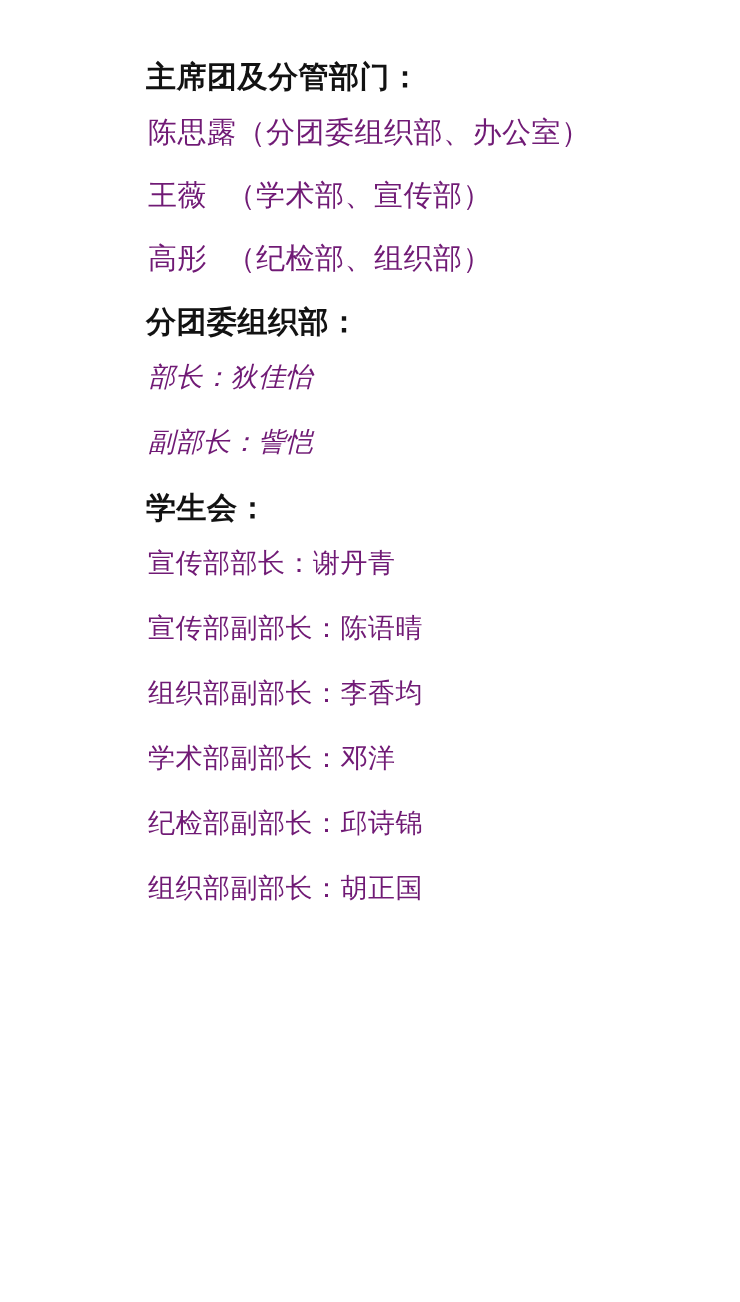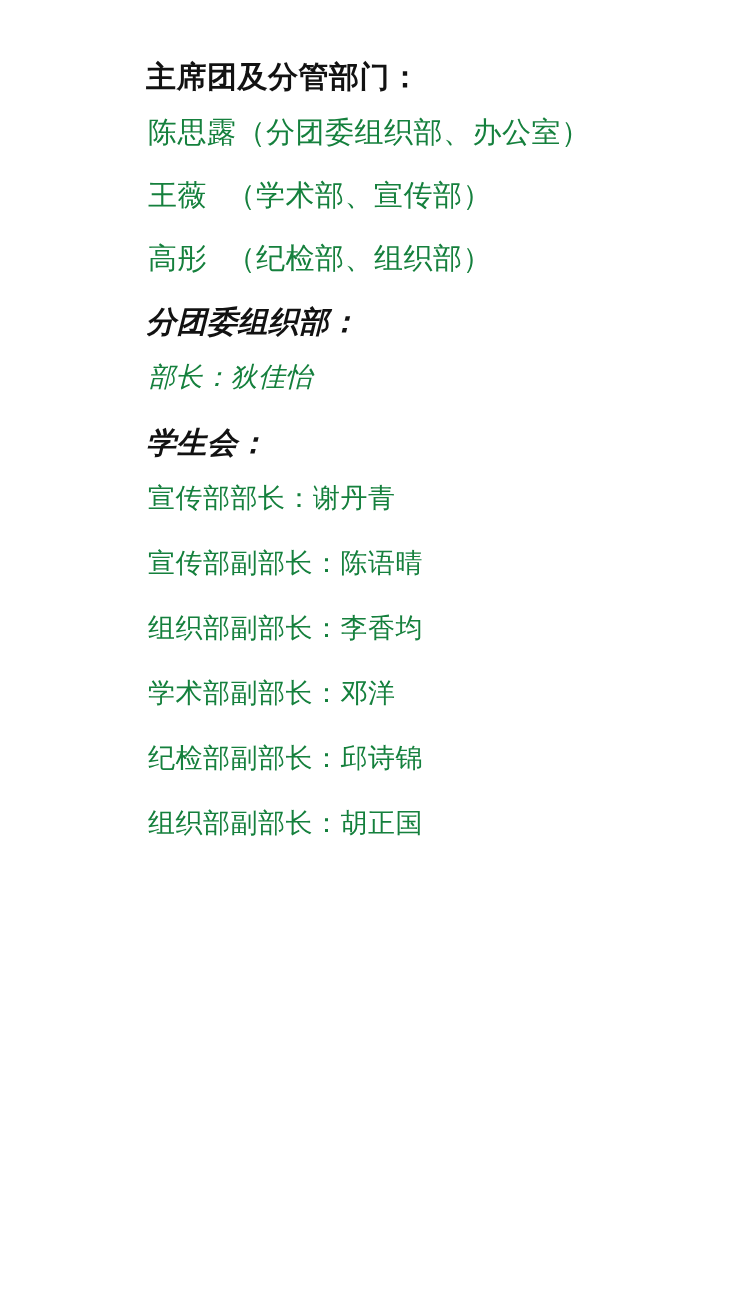--- a/index.html
+++ b/index.html
@@ -27,28 +27,27 @@
   .heading {
     font-size: 30px;
     font-weight: bold;
     line-height: 1.0;
     letter-spacing: 0.5px;
     margin: 0 0 26px 0;
     color: #121212;
   }
   .heading.second {
     margin-top: 22px;
-    font-style: italic;
   }
   .line {
     font-size: 29px;
     line-height: 1.0;
     letter-spacing: 0.5px;
     margin: 0 0 34px 0;
-    color: #15803d;
+    color: #701a75;
     white-space: pre;
   }
   .line.sub {
     font-size: 27px;
     margin-bottom: 38px;
     font-style: italic;
   }
   .line.item {
     font-size: 27px;
     margin-bottom: 38px;
@@ -65,20 +64,21 @@
   <div class="block">
     <div class="heading">主席团及分管部门：</div>
     <div class="line indent-1">陈思露（分团委组织部、办公室）</div>
     <div class="line indent-1">王薇  （学术部、宣传部）</div>
     <div class="line indent-1">高彤  （纪检部、组织部）</div>
   </div>
 
   <div class="block">
     <div class="heading second">分团委组织部：</div>
     <div class="line sub indent-1">部长：狄佳怡</div>
+    <div class="line sub indent-1">副部长：訾恺</div>
   </div>
 
   <div class="block">
     <div class="heading second">学生会：</div>
     <div class="line item indent-1">宣传部部长：谢丹青</div>
     <div class="line item indent-1">宣传部副部长：陈语晴</div>
     <div class="line item indent-1">组织部副部长：李香均</div>
     <div class="line item indent-1">学术部副部长：邓洋</div>
     <div class="line item indent-1">纪检部副部长：邱诗锦</div>
     <div class="line item indent-1">组织部副部长：胡正国</div>

